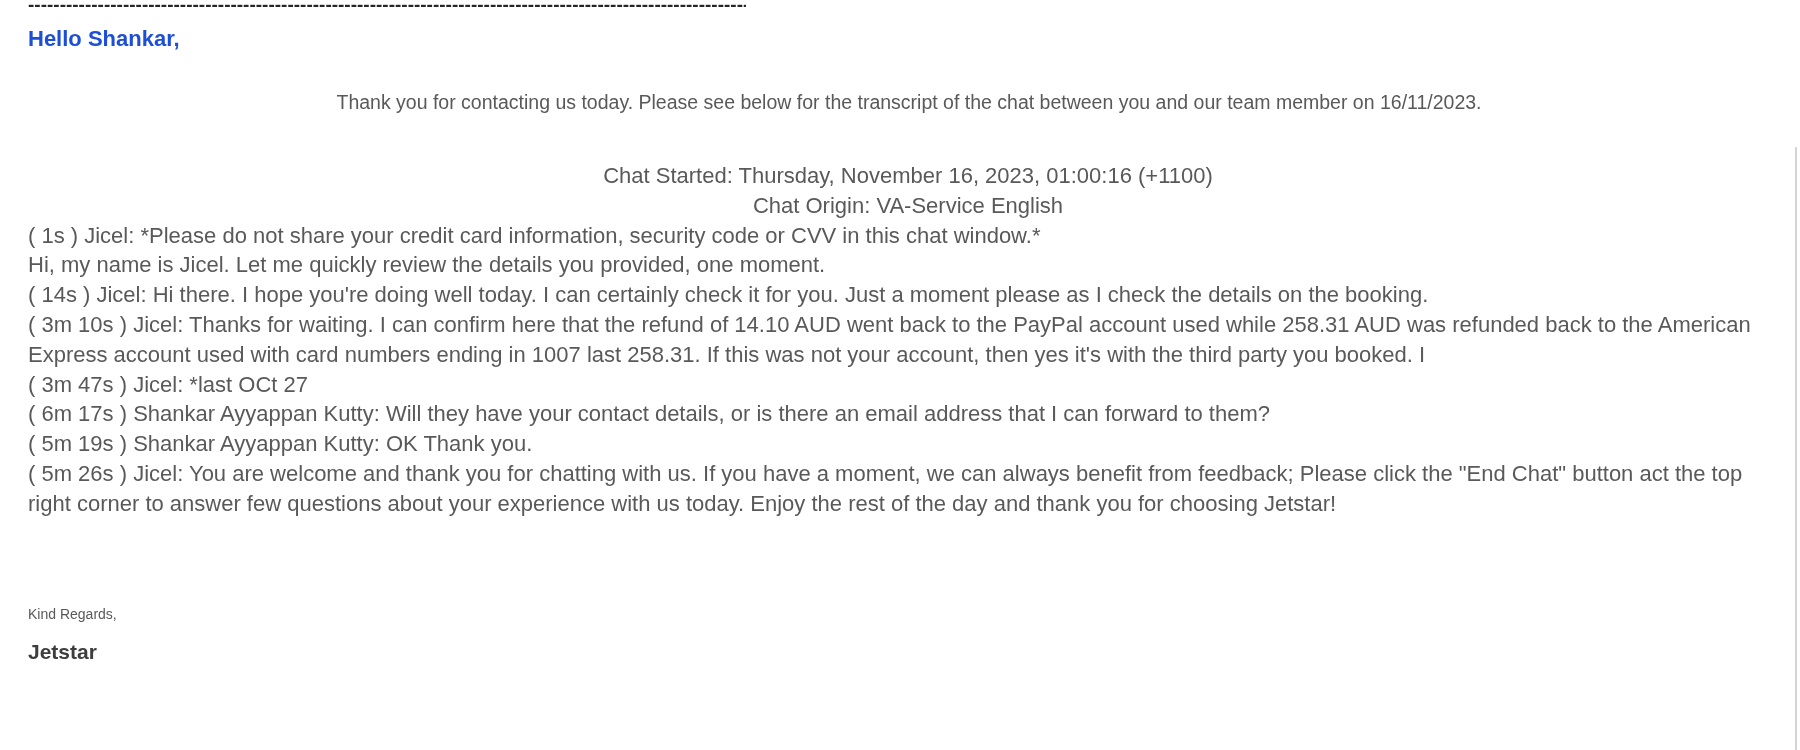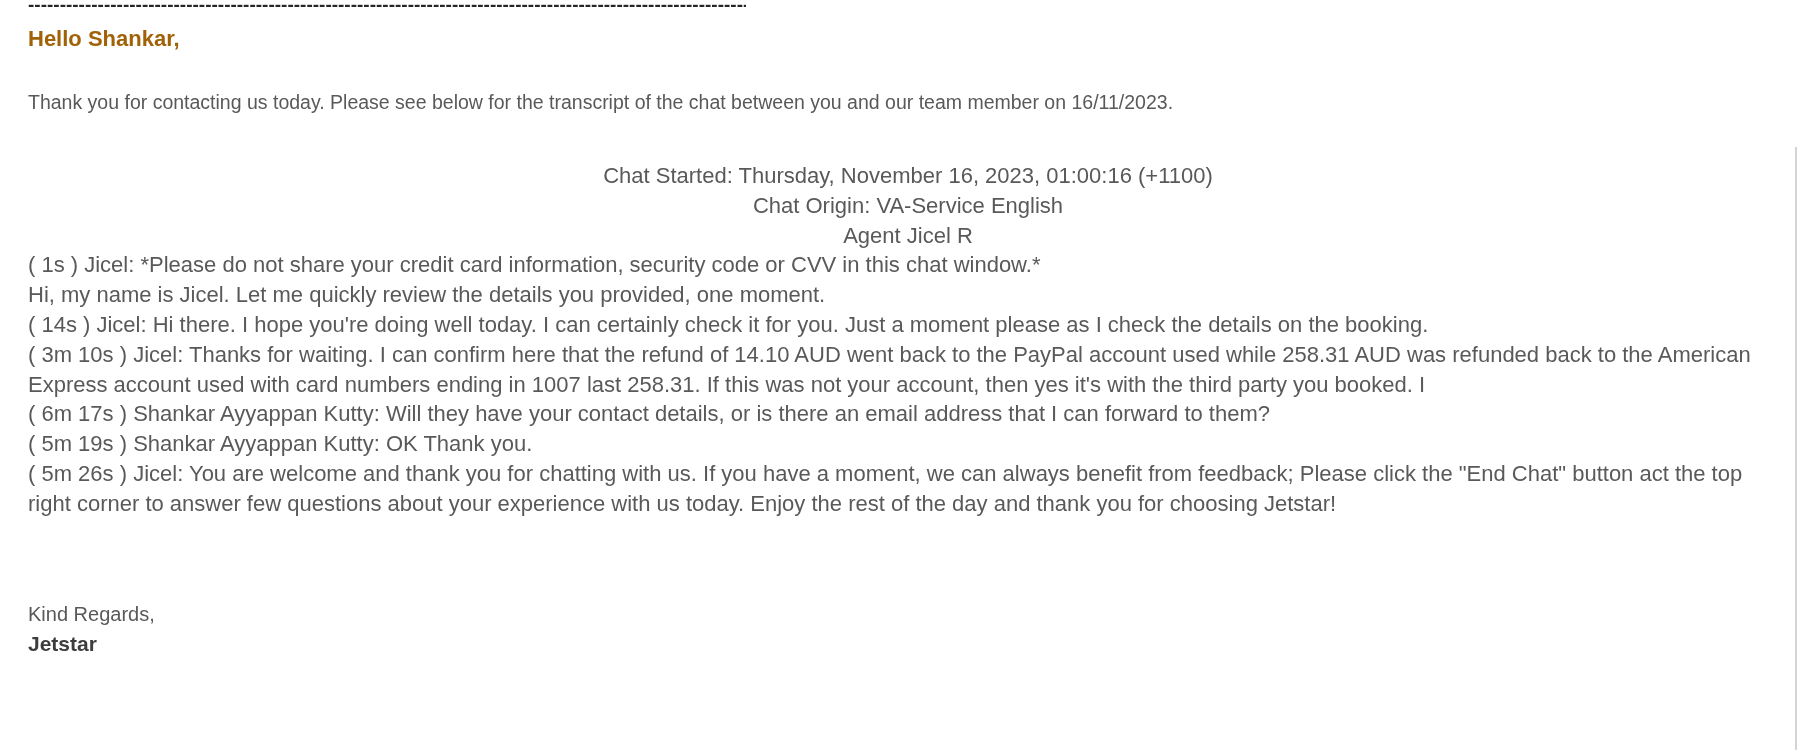--- a/index.html
+++ b/index.html
@@ -26,43 +26,44 @@
     white-space: nowrap;
     font-size: 19px;
     line-height: 10px;
     color: #262626;
     font-weight: bold;
   }
   .greeting {
     margin-top: 14px;
     font-size: 22px;
     font-weight: bold;
-    color: #a16207;
+    color: #1d4ed8;
   }
   .intro {
     margin-top: 37px;
     font-size: 19.5px;
     line-height: 26px;
+    text-align: center;
   }
   .chat-block {
     margin-top: 46px;
     width: 1760px;
     font-size: 22px;
     line-height: 29.8px;
   }
   .center {
     text-align: center;
   }
   .signoff {
     margin-top: 82px;
-    font-size: 20px;
+    font-size: 14px;
     line-height: 26px;
   }
   .brand {
-    margin-top: 5px;
+    margin-top: 13px;
     font-size: 21px;
     font-weight: bold;
     color: #3d3d3d;
   }
   .scrollbar-line {
     position: absolute;
     right: 3px;
     top: 147px;
     width: 2px;
     height: 603px;
@@ -76,26 +77,26 @@
 
   <div class="divider">------------------------------------------------------------------------------------------------------------------------------------</div>
 
   <div class="greeting">Hello Shankar,</div>
 
   <div class="intro">Thank you for contacting us today. Please see below for the transcript of the chat between you and our team member on 16/11/2023.</div>
 
   <div class="chat-block">
     <div class="center">Chat Started: Thursday, November 16, 2023, 01:00:16 (+1100)</div>
     <div class="center">Chat Origin: VA-Service English</div>
-    <div class="center">Agent Jicel R</div>
 
     <div>( 1s ) Jicel: *Please do not share your credit card information, security code or CVV in this chat window.*</div>
     <div>Hi, my name is Jicel. Let me quickly review the details you provided, one moment.</div>
     <div>( 14s ) Jicel: Hi there. I hope you're doing well today. I can certainly check it for you. Just a moment please as I check the details on the booking.</div>
     <div>( 3m 10s ) Jicel: Thanks for waiting. I can confirm here that the refund of 14.10 AUD went back to the PayPal account used while 258.31 AUD was refunded back to the American Express account used with card numbers ending in 1007 last 258.31. If this was not your account, then yes it's with the third party you booked. I</div>
+    <div>( 3m 47s ) Jicel: *last OCt 27</div>
     <div>( 6m 17s ) Shankar Ayyappan Kutty: Will they have your contact details, or is there an email address that I can forward to them?</div>
     <div>( 5m 19s ) Shankar Ayyappan Kutty: OK Thank you.</div>
     <div>( 5m 26s ) Jicel: You are welcome and thank you for chatting with us. If you have a moment, we can always benefit from feedback; Please click the "End Chat" button act the top right corner to answer few questions about your experience with us today. Enjoy the rest of the day and thank you for choosing Jetstar!</div>
   </div>
 
   <div class="signoff">Kind Regards,</div>
 
   <div class="brand">Jetstar</div>
 
 </div>

